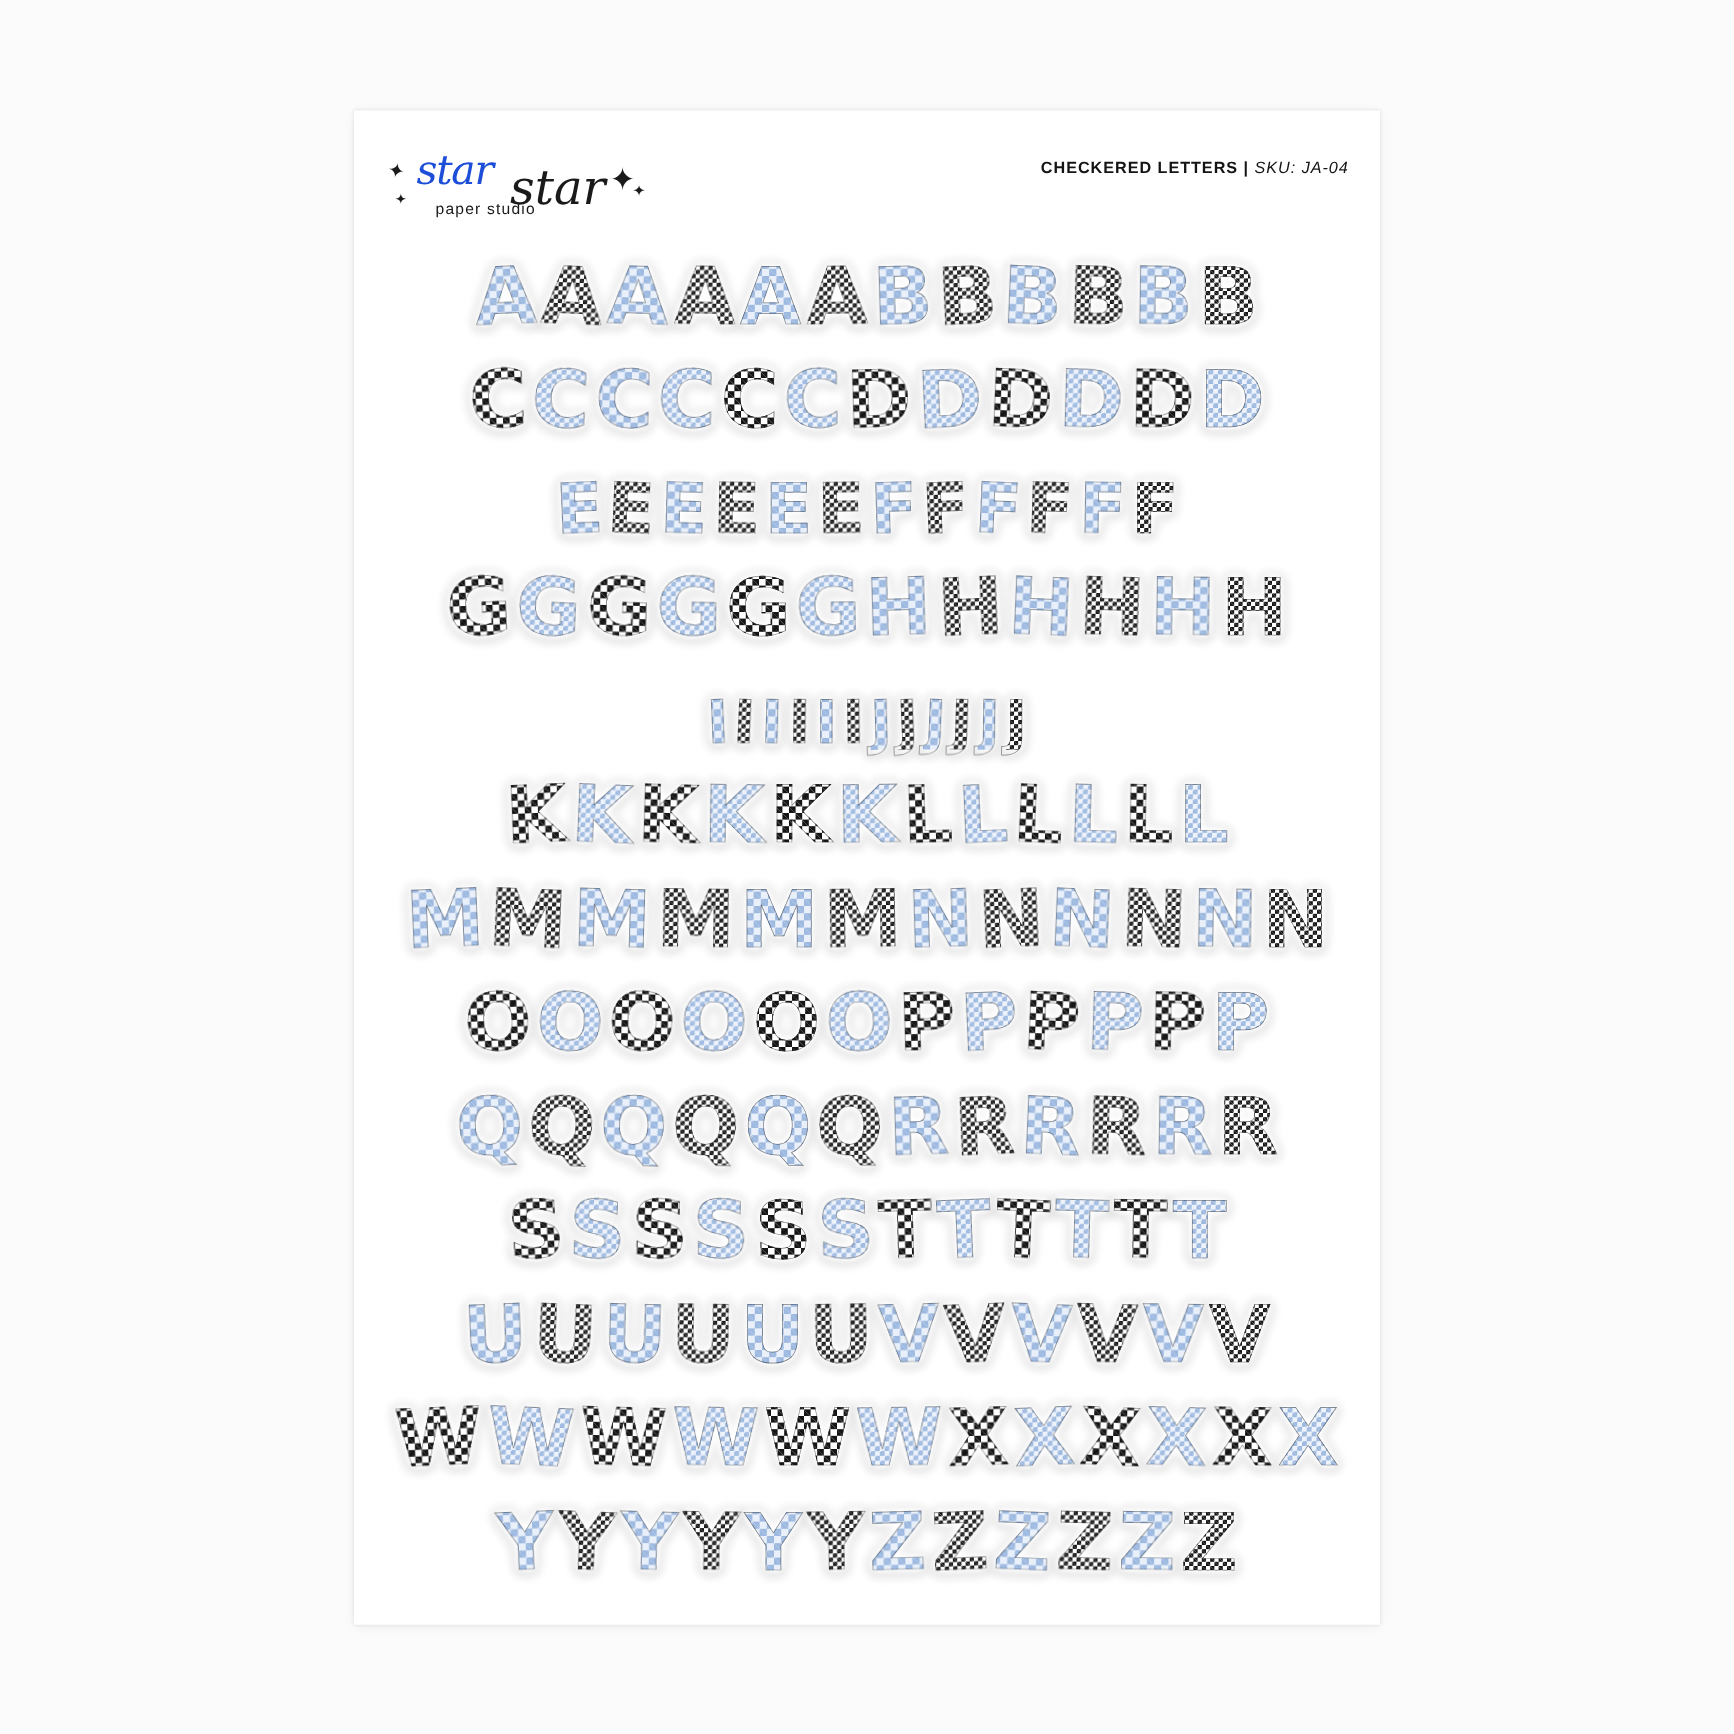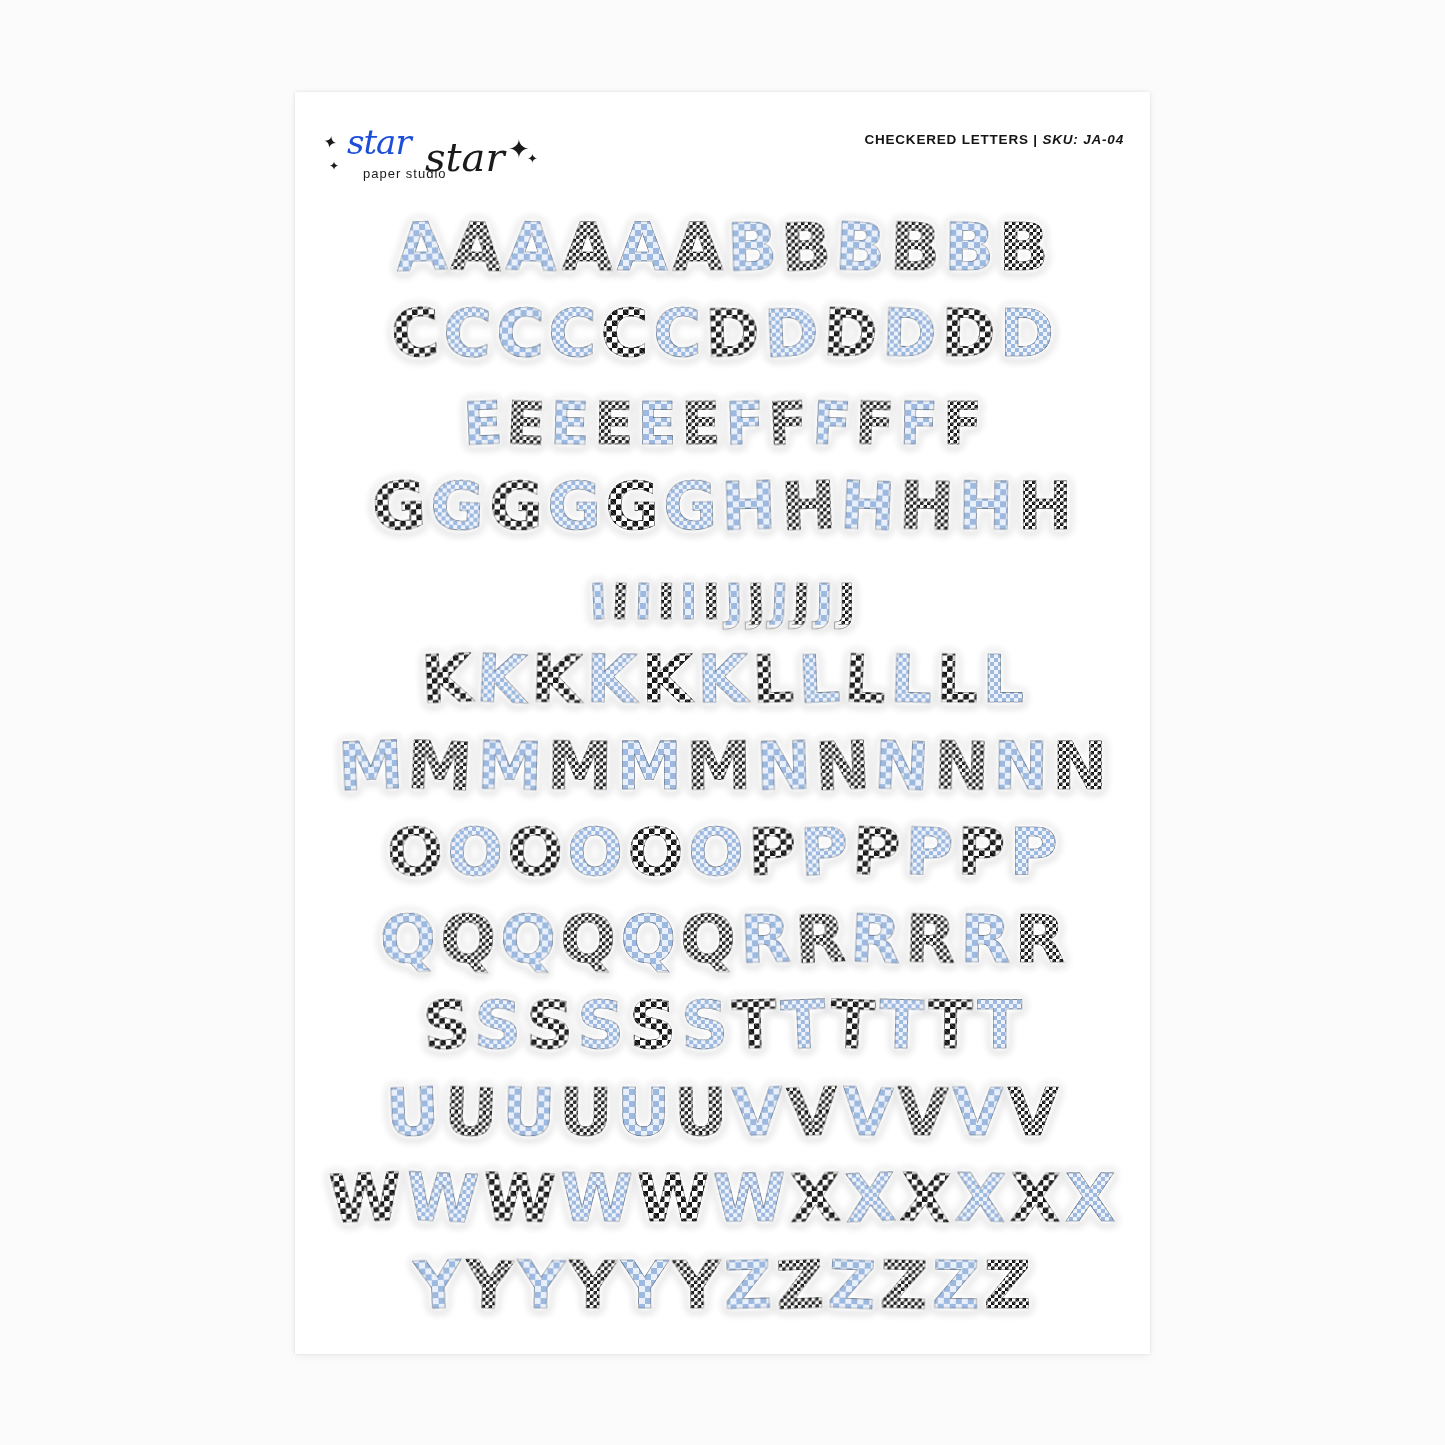--- a/index.html
+++ b/index.html
@@ -86,21 +86,21 @@
     position: absolute;
     right: 26px;
     top: 40px;
     font-family: "Liberation Sans", sans-serif;
     font-size: 13.5px;
     font-weight: bold;
     letter-spacing: 0.8px;
     color: #141414;
     white-space: nowrap;
   }
-  #sku .ital { font-style: italic; font-weight: bold; text-align: center; }
+  #sku .ital { font-style: italic; font-weight: normal; text-align: center; }
 
   
   #grid {
     position: absolute;
     left: 22px;
     top: 100px;
     width: 811px;
     height: 1130px;
   }
   .row {

